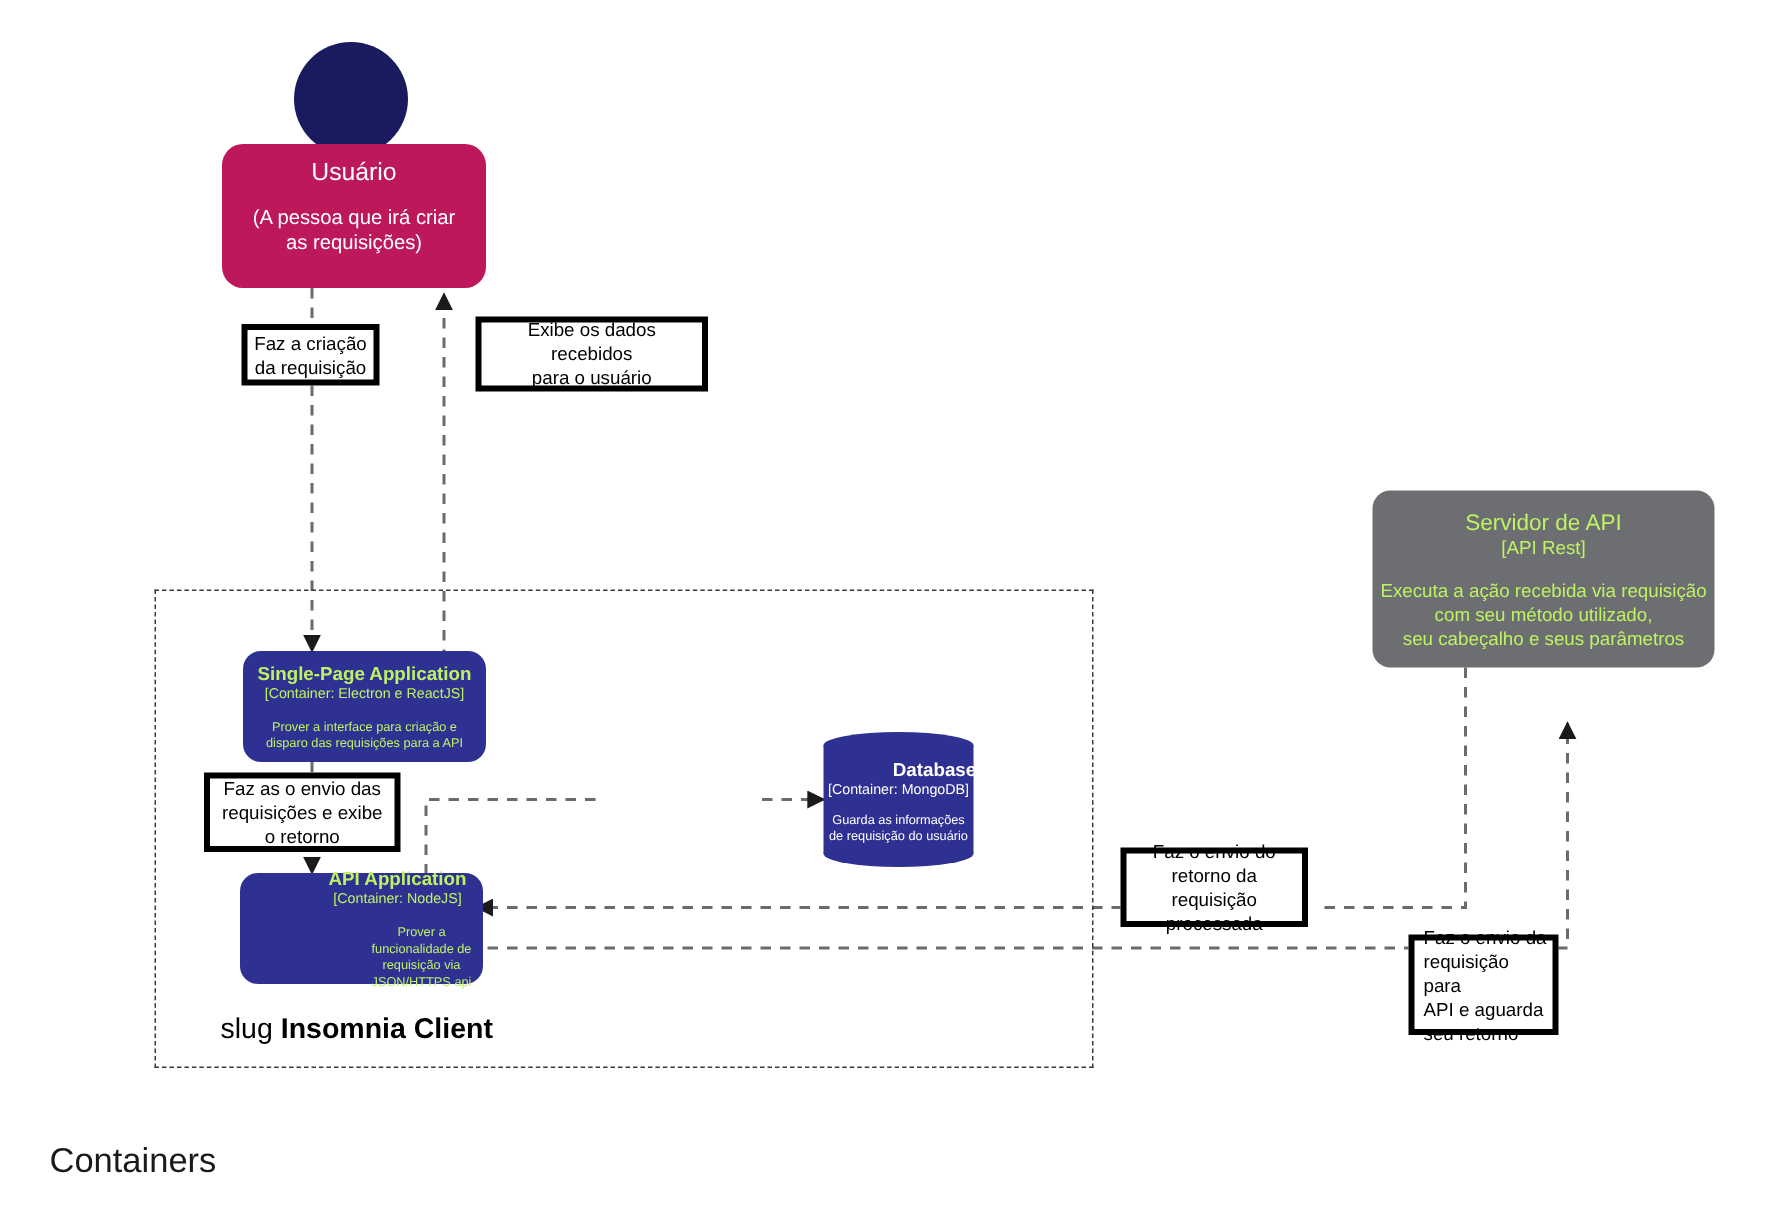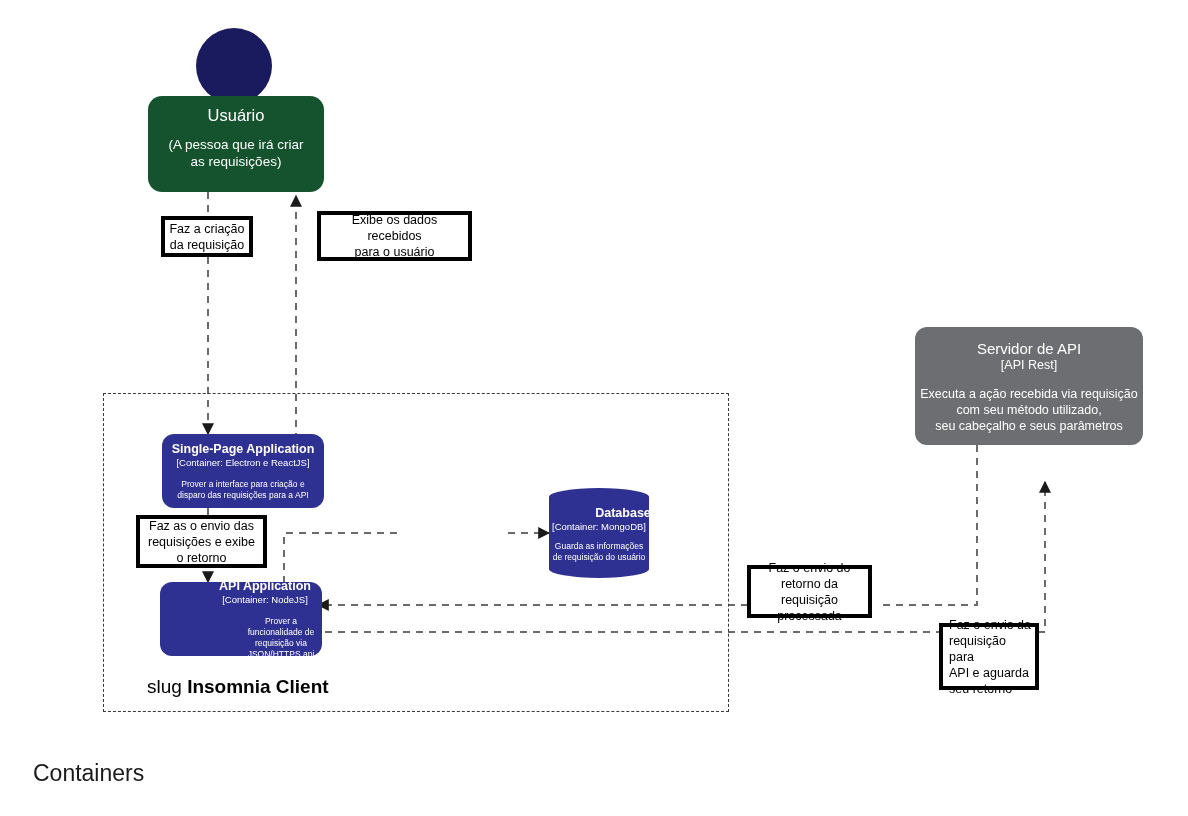--- a/index.html
+++ b/index.html
@@ -30,32 +30,32 @@
 
   
   .node {
     position: absolute;
     box-sizing: border-box;
     display: flex;
     flex-direction: column;
     align-items: center;
     justify-content: center;
     text-align: center;
-    color: #ffffff;
+    color: #bef264;
   }
 
   
   .person-head {
     position: absolute;
     border-radius: 50%;
     background: #1a1a5e;
   }
   .person-body {
     position: absolute;
-    background: #14532d;
+    background: #be185d;
     border-radius: 14px;
     display: flex;
     flex-direction: column;
     align-items: center;
     justify-content: flex-start;
     text-align: center;
     color: #ffffff;
     box-sizing: border-box;
     padding-top: 9px;
   }

